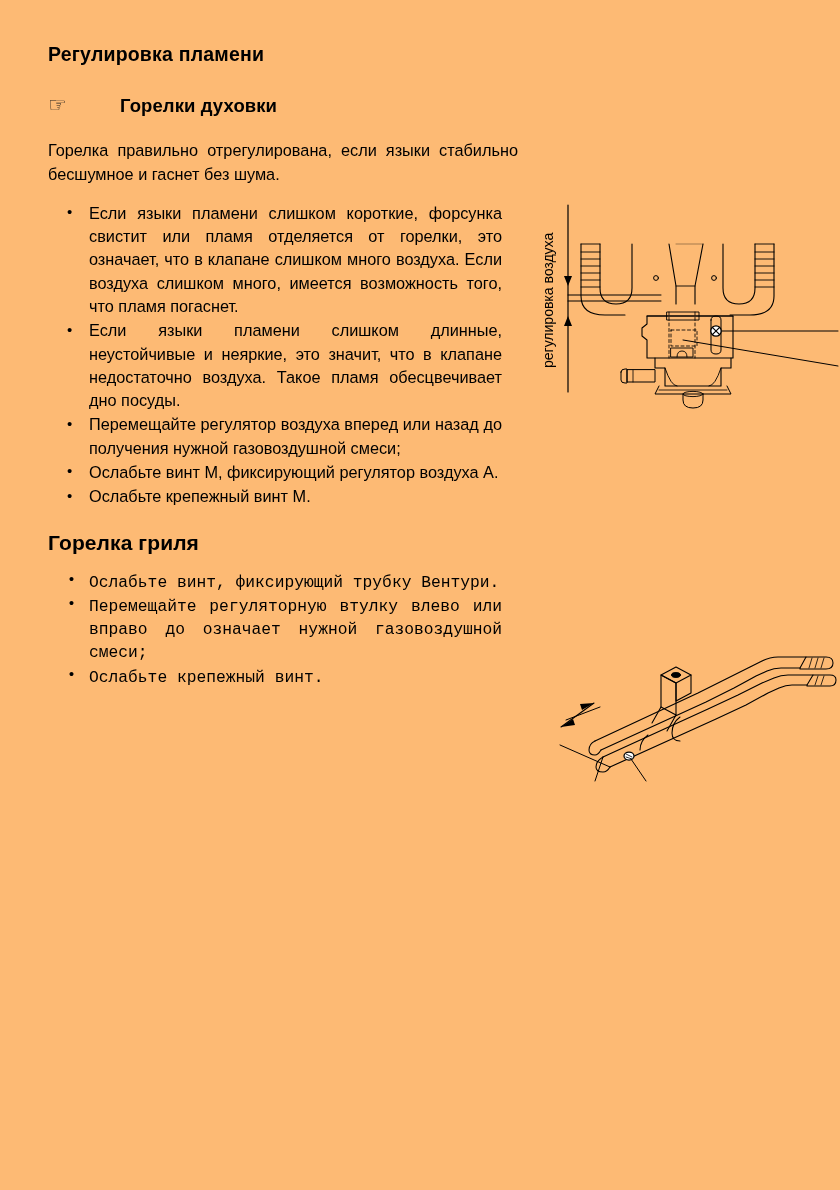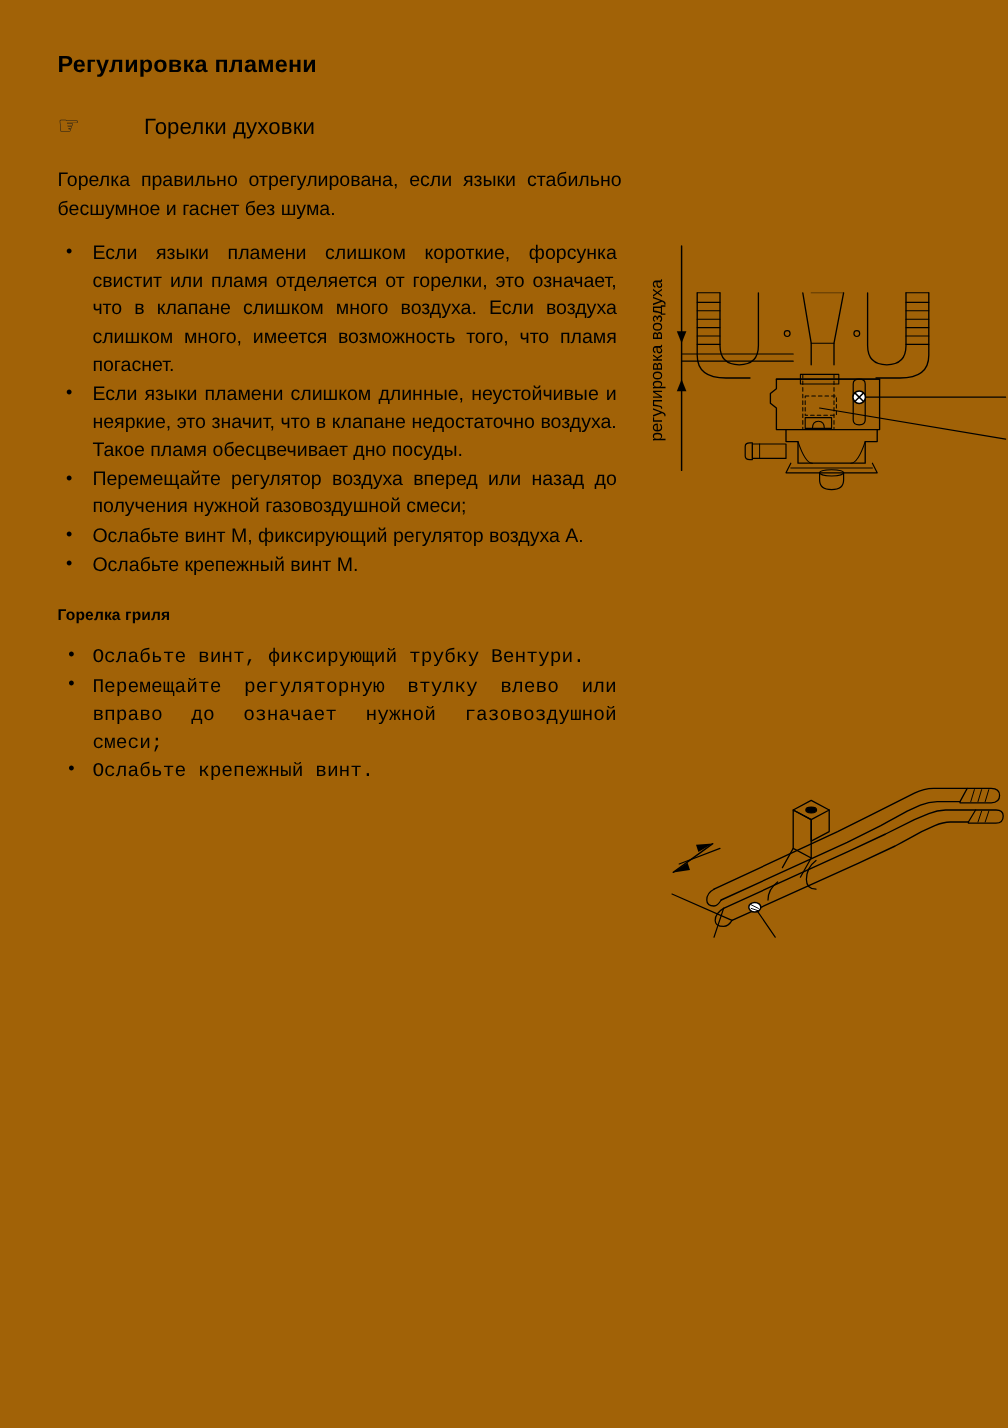--- a/index.html
+++ b/index.html
@@ -12,21 +12,21 @@
     height: 1190px;
     position: relative;
     font-family: "Liberation Sans", sans-serif;
     color: #000000;
     overflow: hidden;
   }
 
   .page {
     position: absolute;
     inset: 0;
-    background: #a16207;
+    background: #fdba74;
   }
 
   
   .text-col {
     position: absolute;
     left: 48px;
     top: 44px;
     width: 470px;
   }
 
@@ -47,57 +47,57 @@
     width: 34px;
     font-size: 21px;
     line-height: 1;
     color: #1a1a1a;
     flex: 0 0 auto;
     transform: translateY(-1px);
     font-family: "DejaVu Sans", sans-serif;
   }
   .sub-head-label {
     font-size: 18.5px;
-    font-weight: normal;
+    font-weight: bold;
     padding-left: 38px;
     letter-spacing: 0.1px;
   }
 
   p.intro {
     font-size: 16.3px;
     line-height: 1.42;
     margin: 0 0 14px 0;
     text-align: justify;
     text-align-last: left;
   }
 
   ul.bullets {
     list-style: none;
-    margin: 4px;
+    margin: 16px;
     padding: 0;
   }
   ul.bullets li {
     position: relative;
     padding-left: 25px;
     font-size: 16.3px;
     line-height: 1.43;
     margin-bottom: 1px;
     text-align: justify;
     text-align-last: left;
   }
   ul.bullets li::before {
     content: "\2022";
     position: absolute;
     left: 3px;
     top: -0.5px;
     font-size: 15px;
   }
 
   h2.section-head {
-    font-size: 13px;
+    font-size: 21px;
     font-weight: bold;
     margin: 22px 0 16px 0;
     letter-spacing: 0.1px;
   }
 
   ul.bullets.grill li {
     text-align: justify;
     text-align-last: left;
     font-family: Liberation Mono, monospace;
   }

